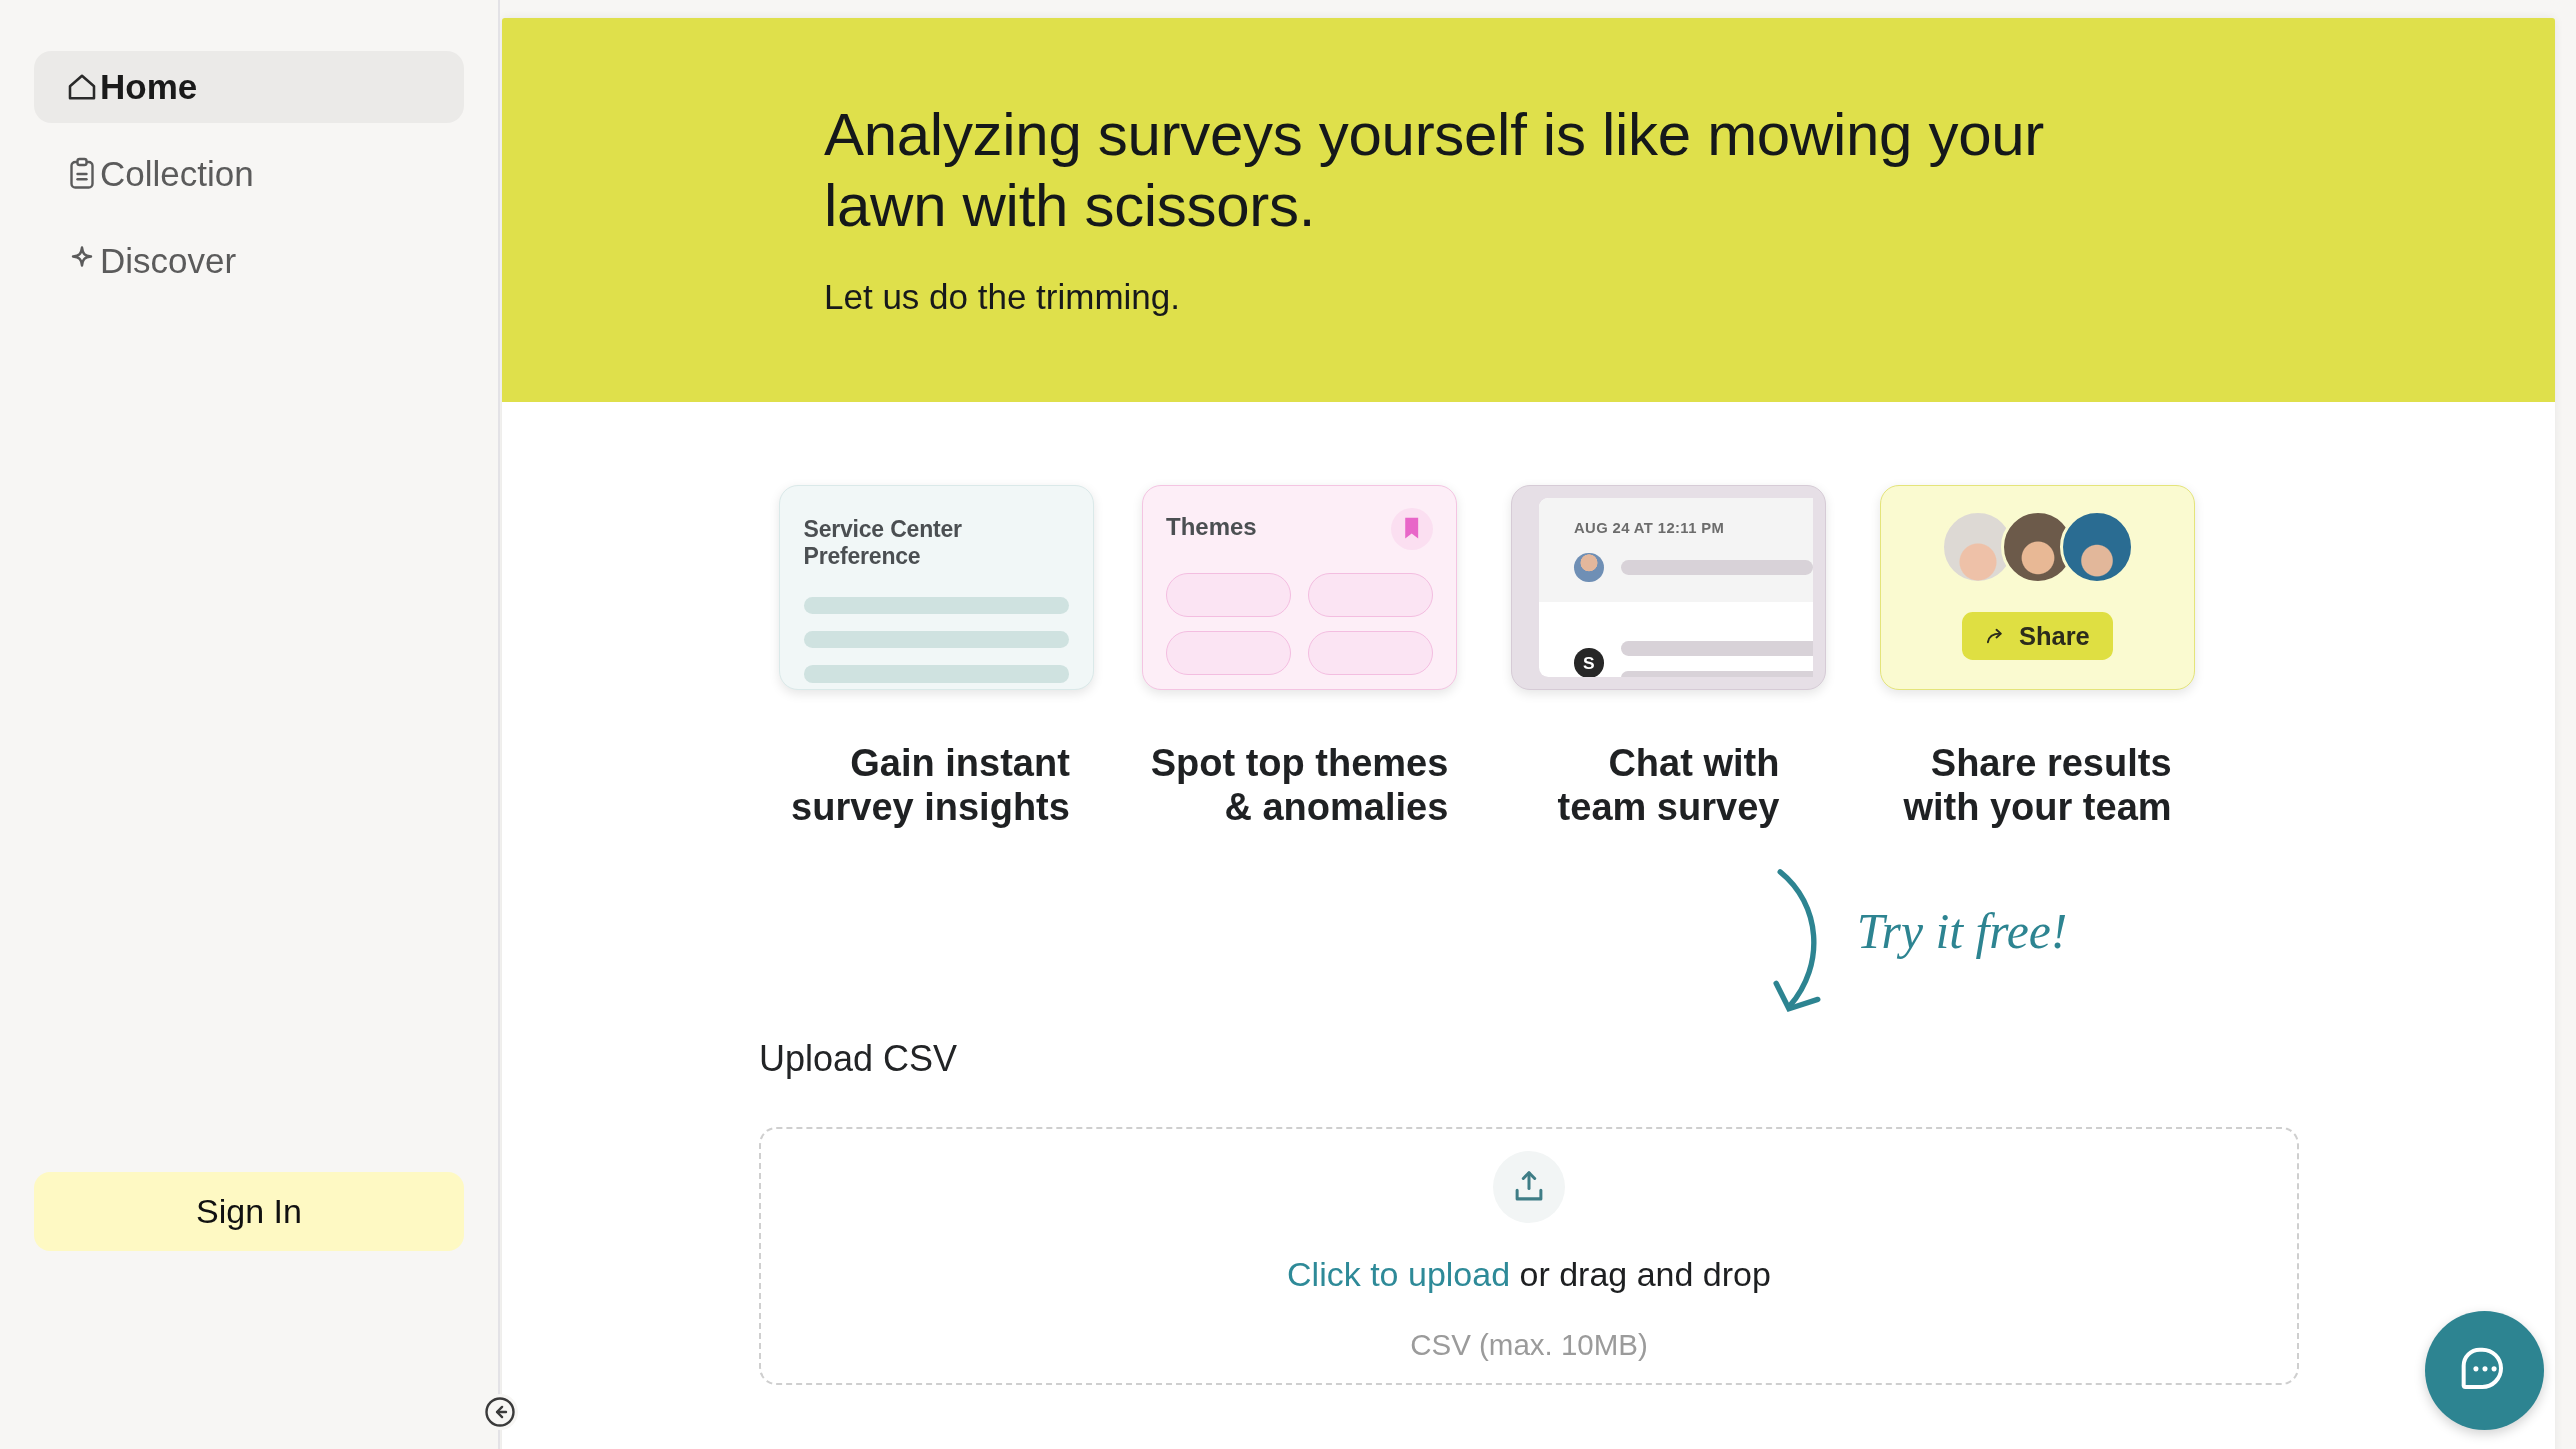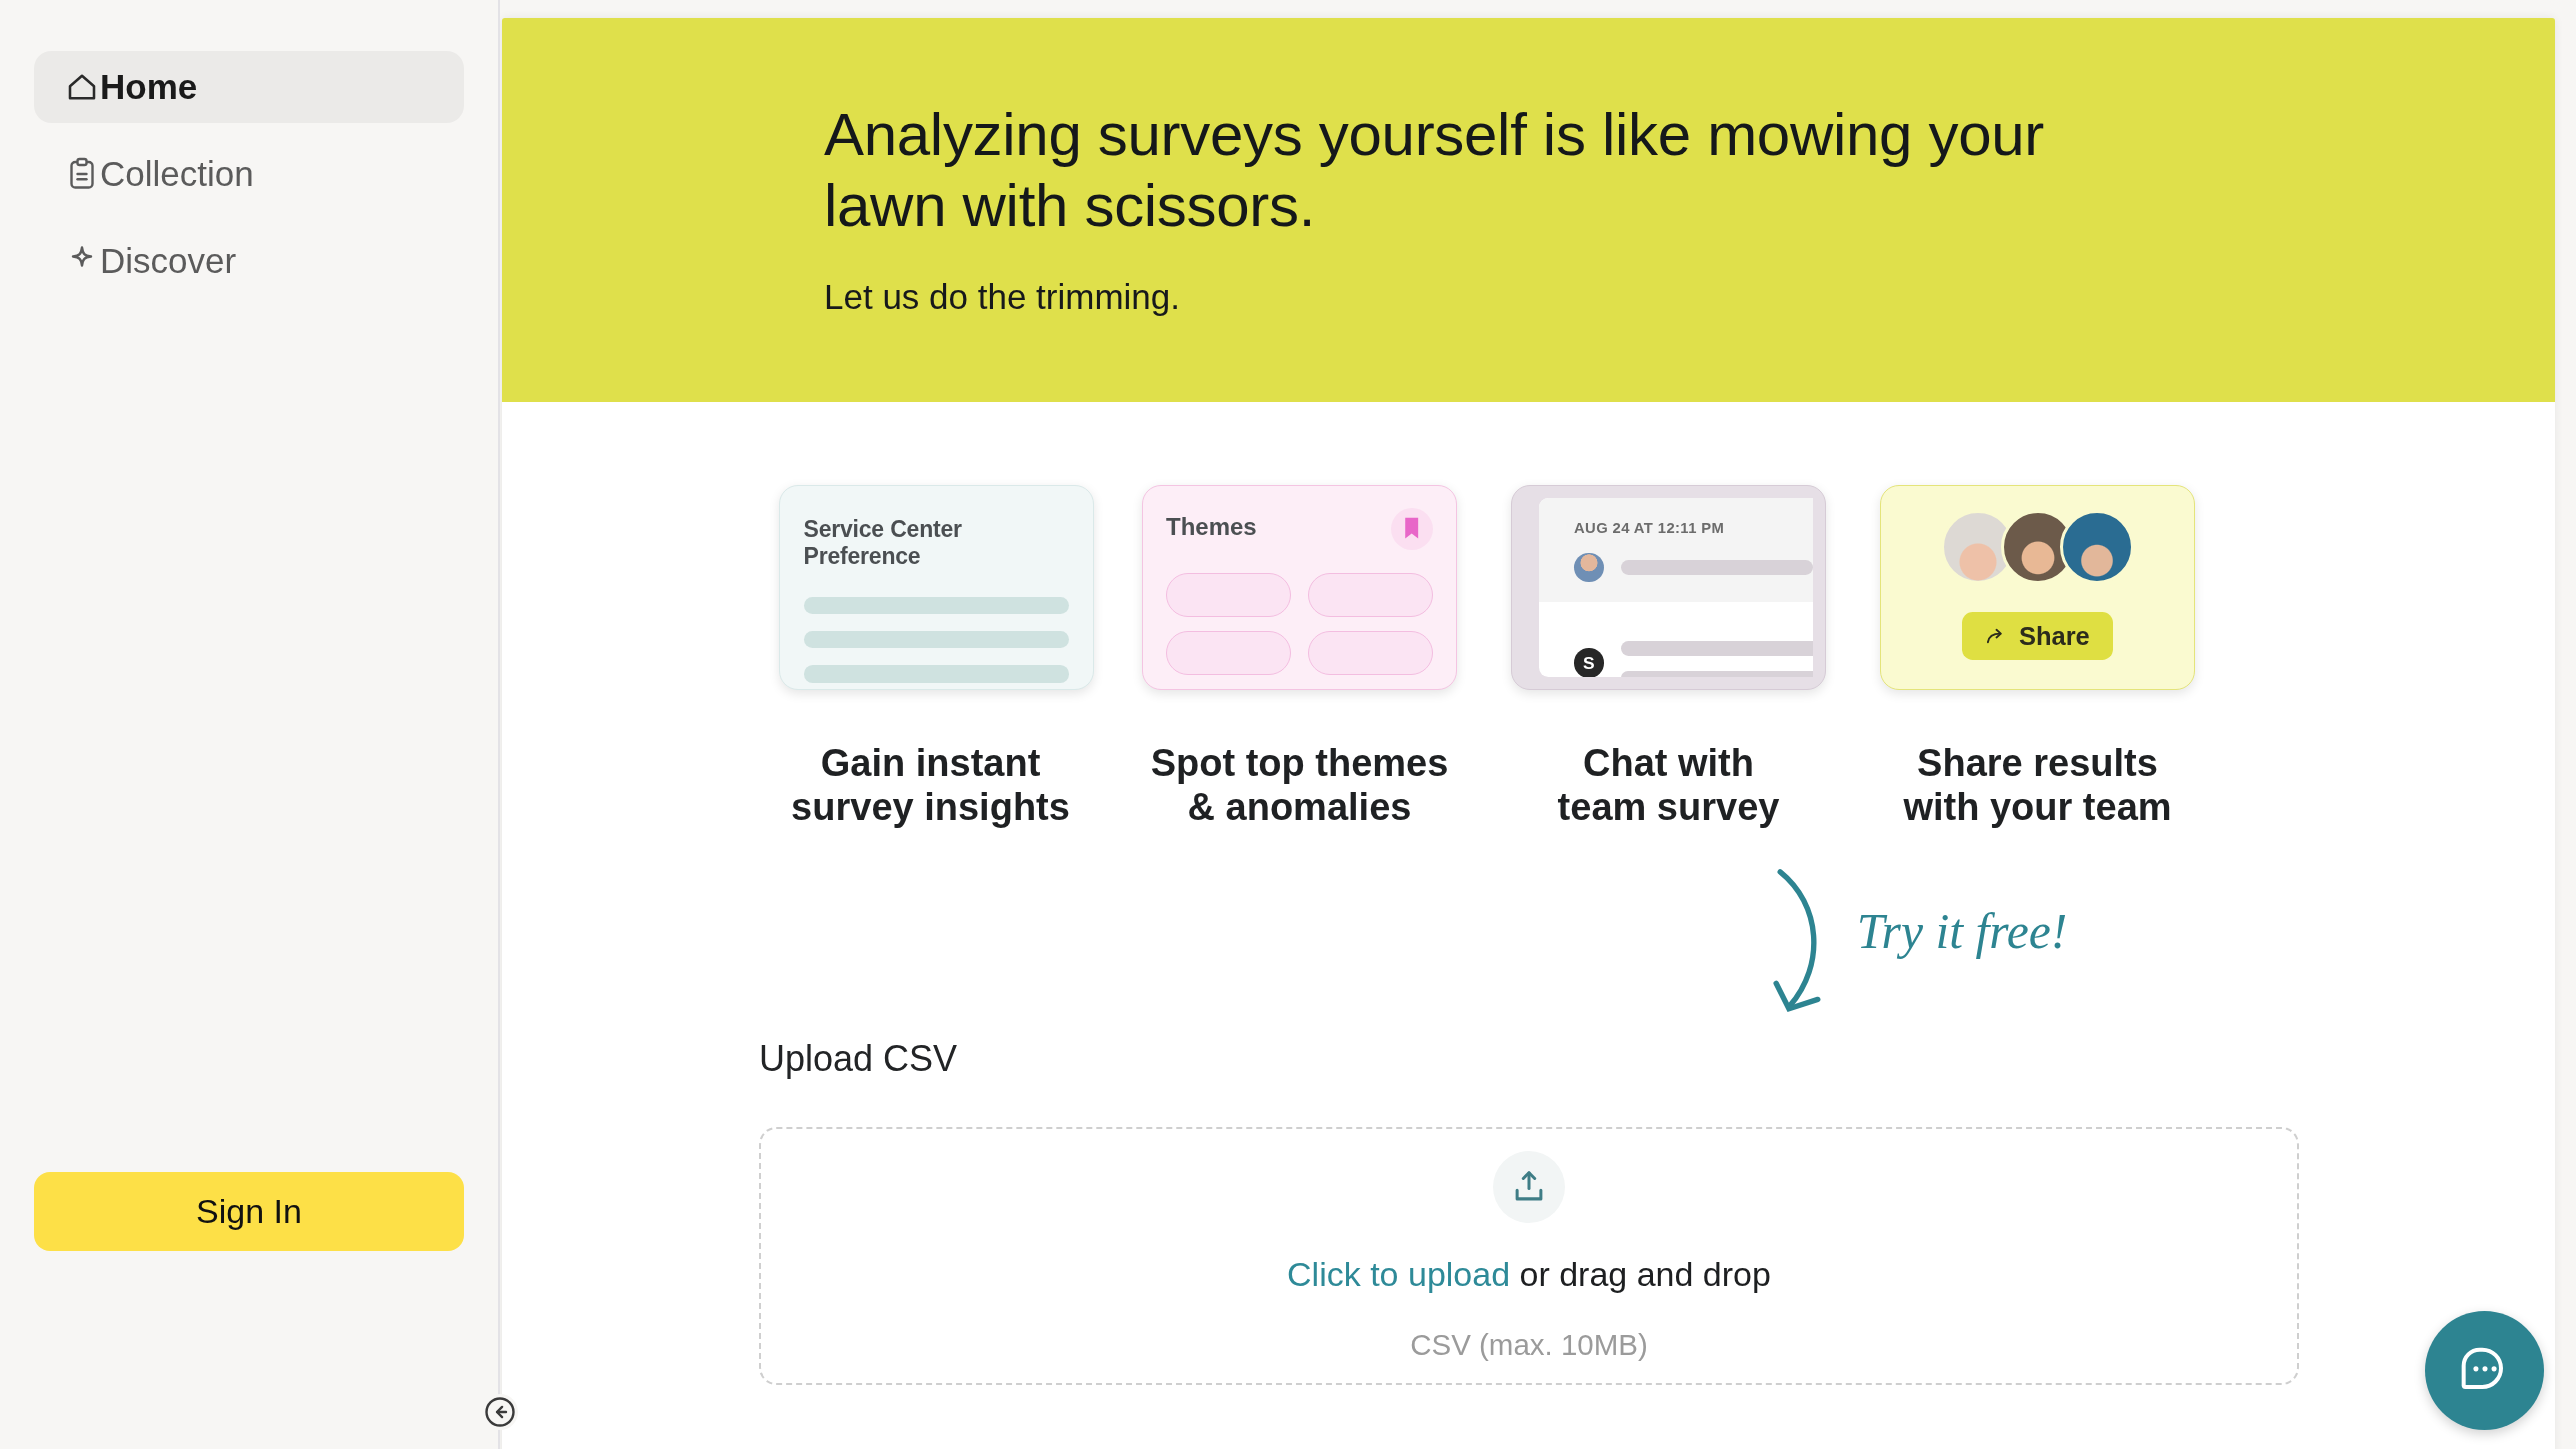--- a/index.html
+++ b/index.html
@@ -70,21 +70,21 @@
 
   .signin-wrap {
     position: absolute;
     left: 34px;
     right: 34px;
     bottom: 198px;
   }
   #signin-button {
     width: 100%;
     height: 79px;
-    background: #fde047;
+    background: #fef9c3;
     border: none;
     border-radius: 16px;
     font-family: "Liberation Sans", sans-serif;
     font-size: 34px;
     color: #111;
     cursor: pointer;
   }
 
   #collapse-button {
     position: absolute;
@@ -155,21 +155,21 @@
   .feature-art {
     width: 315px;
     height: 205px;
     border-radius: 19px;
     box-shadow: 0 3.4px 10.7px rgba(0,0,0,0.10);
     position: relative;
     overflow: hidden;
   }
   .feature-caption {
     margin-top: 51px;
-    text-align: center;
+    text-align: right;
     font-size: 38px;
     font-weight: bold;
     line-height: 1.17;
     color: #1f2123;
   }
 
   
   .art-insights {
     background: #f1f7f7;
     border: 1.3px solid #dae9e9;

